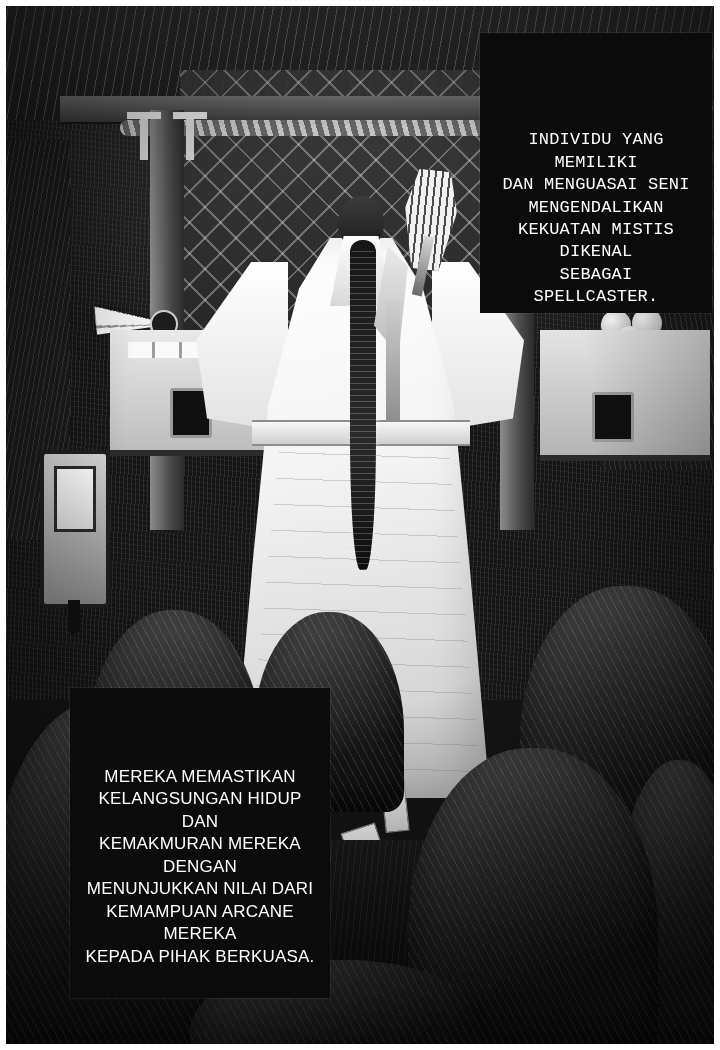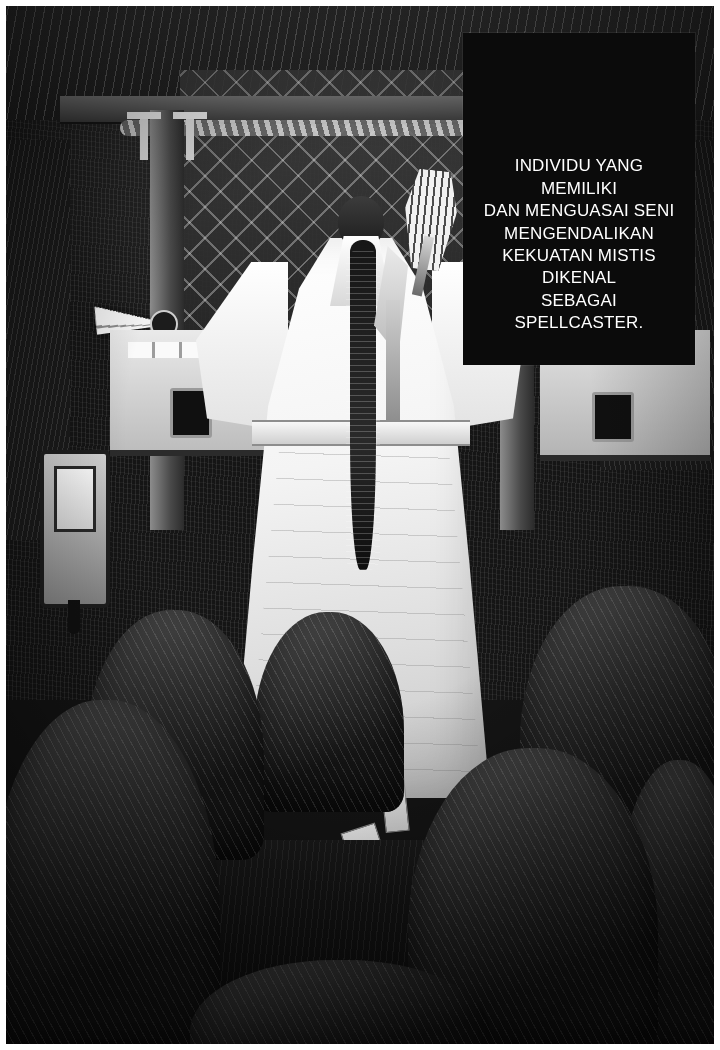--- a/index.html
+++ b/index.html
@@ -357,25 +357,26 @@
     letter-spacing: .2px;
     z-index: 30;
     display: flex;
     align-items: center;
     justify-content: center;
     box-shadow: 0 0 0 1px rgba(255,255,255,.06);
   }
   .caption span { display: block; padding: 0 14px; white-space: pre-line; }
 
   #caption-top {
-    left: 463px;
+    left: 480px;
     top: 33px;
     width: 232px;
-    height: 332px;
+    height: 280px;
     font-size: 17px;
+    font-family: Liberation Mono, monospace;
   }
   #caption-top span { transform: translateY(46px); }
 
   #caption-bottom {
     left: 70px;
     top: 688px;
     width: 260px;
     height: 310px;
     font-size: 17px;
   }
@@ -472,15 +473,23 @@
   </div>
 
   <div class="caption" id="caption-top">
     <span>INDIVIDU YANG MEMILIKI
 DAN MENGUASAI SENI
 MENGENDALIKAN
 KEKUATAN MISTIS DIKENAL
 SEBAGAI SPELLCASTER.</span>
   </div>
 
+  <div class="caption" id="caption-bottom">
+    <span>MEREKA MEMASTIKAN
+KELANGSUNGAN HIDUP DAN
+KEMAKMURAN MEREKA DENGAN
+MENUNJUKKAN NILAI DARI
+KEMAMPUAN ARCANE MEREKA
+KEPADA PIHAK BERKUASA.</span>
+  </div>
 
   <div class="page-margin"></div>
 </div>
 
 </body></html>

